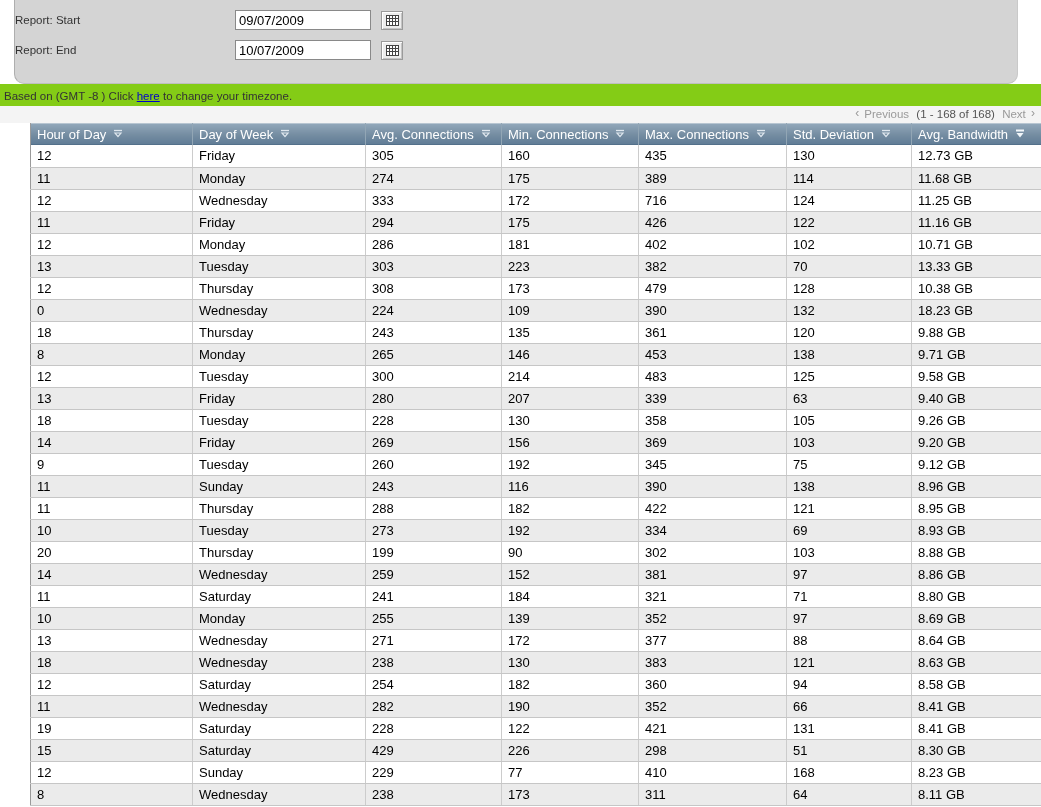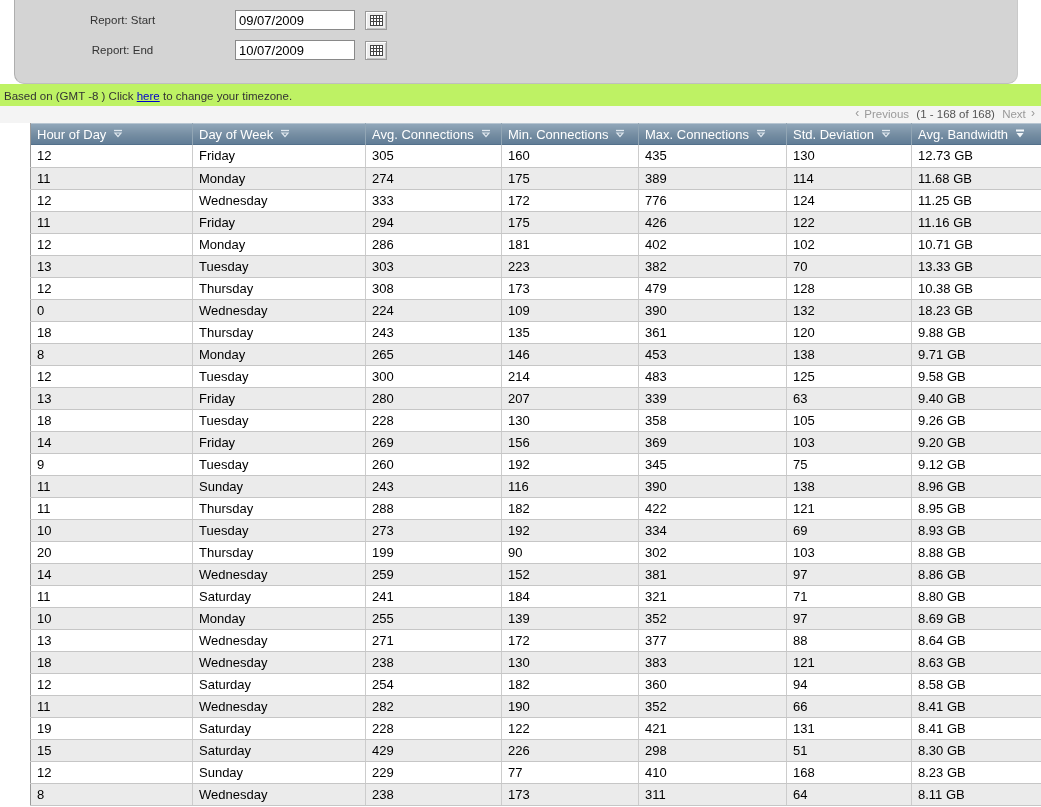--- a/index.html
+++ b/index.html
@@ -9,29 +9,29 @@
   .page { position:relative; width:1041px; height:807px; }
 
   
   .top-clip { position:absolute; left:237px; top:0; width:82px; height:2px; background:#6f6f6f; }
 
   
   .panel { position:relative; margin-left:14px; width:1004px; height:84px;
            background:#d4d4d4; border-left:1px solid #aeaeae; border-right:1px solid #c9c9c9;
            border-bottom:1px solid #bfbfbf; border-radius:0 0 10px 10px; padding-top:5px; }
   .form-row { display:flex; align-items:center; height:30px; }
-  .form-label { width:220px; text-align:center; font-size:11.5px; color:#333; padding-right:5px; }
-  .date-input { width:120px; height:20px; border:1px solid #898989; background:#fff;
+  .form-label { width:220px; text-align:left; font-size:11.5px; color:#333; padding-right:5px; }
+  .date-input { width:136px; height:20px; border:1px solid #898989; background:#fff;
                 font-family:"Liberation Sans", sans-serif; font-size:13px; color:#000; padding:4px 3px; }
   .cal-btn { width:22px; height:19px; margin-left:10px; border:1px solid #9a9a9a; background:#ededed;
              display:inline-flex; align-items:center; justify-content:center;
              box-shadow:inset 1px 1px 0 #ffffff, inset -1px -1px 0 #c4c4c4; cursor:pointer; }
 
   
-  .tz-bar { padding:6px 0 4px 4px; font-size:11.5px; color:#333; background:#bef264; }
+  .tz-bar { padding:6px 0 4px 4px; font-size:11.5px; color:#333; background:#84cc16; }
   .tz-bar a { color:#0000cc; text-decoration:underline; cursor:pointer; }
 
   
   .pager { height:17px; background:var(--pager-bg,#f4f4f4); text-align:right;
            padding-right:6px; font-size:11.5px; color:#999; line-height:16px; }
   .pager .arrow { font-size:12px; color:#9a9a9a; position:relative; top:-1px; }
   .pager .pg-link { color:#9a9a9a; cursor:pointer; padding:0 2px; }
   .pager .range { color:#555; padding:0 2px; }
 
   
@@ -185,21 +185,21 @@
             <td>175</td>
             <td>389</td>
             <td>114</td>
             <td>11.68 GB</td>
           </tr>
           <tr>
             <td>12</td>
             <td>Wednesday</td>
             <td>333</td>
             <td>172</td>
-            <td>776</td>
+            <td>716</td>
             <td>124</td>
             <td>11.25 GB</td>
           </tr>
           <tr class="alt">
             <td>11</td>
             <td>Friday</td>
             <td>294</td>
             <td>175</td>
             <td>426</td>
             <td>122</td>

